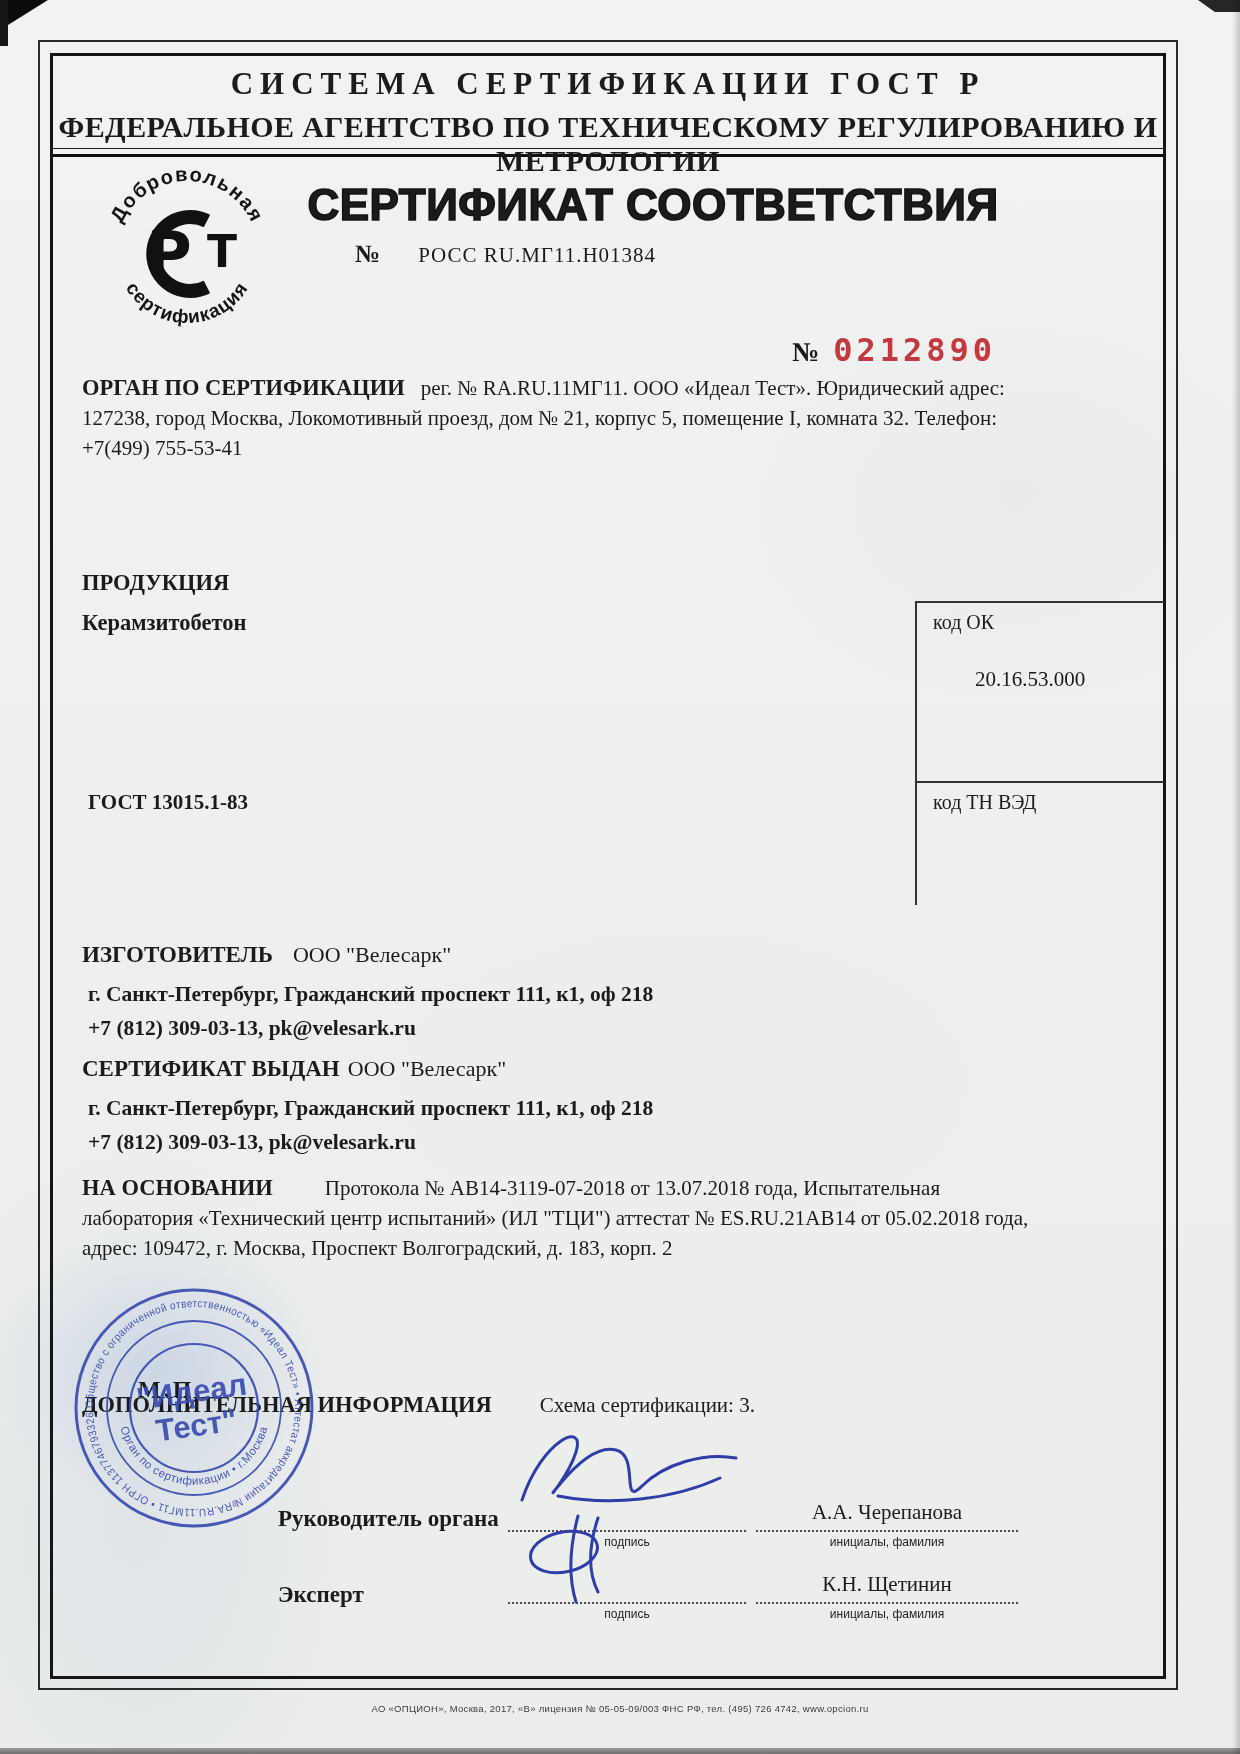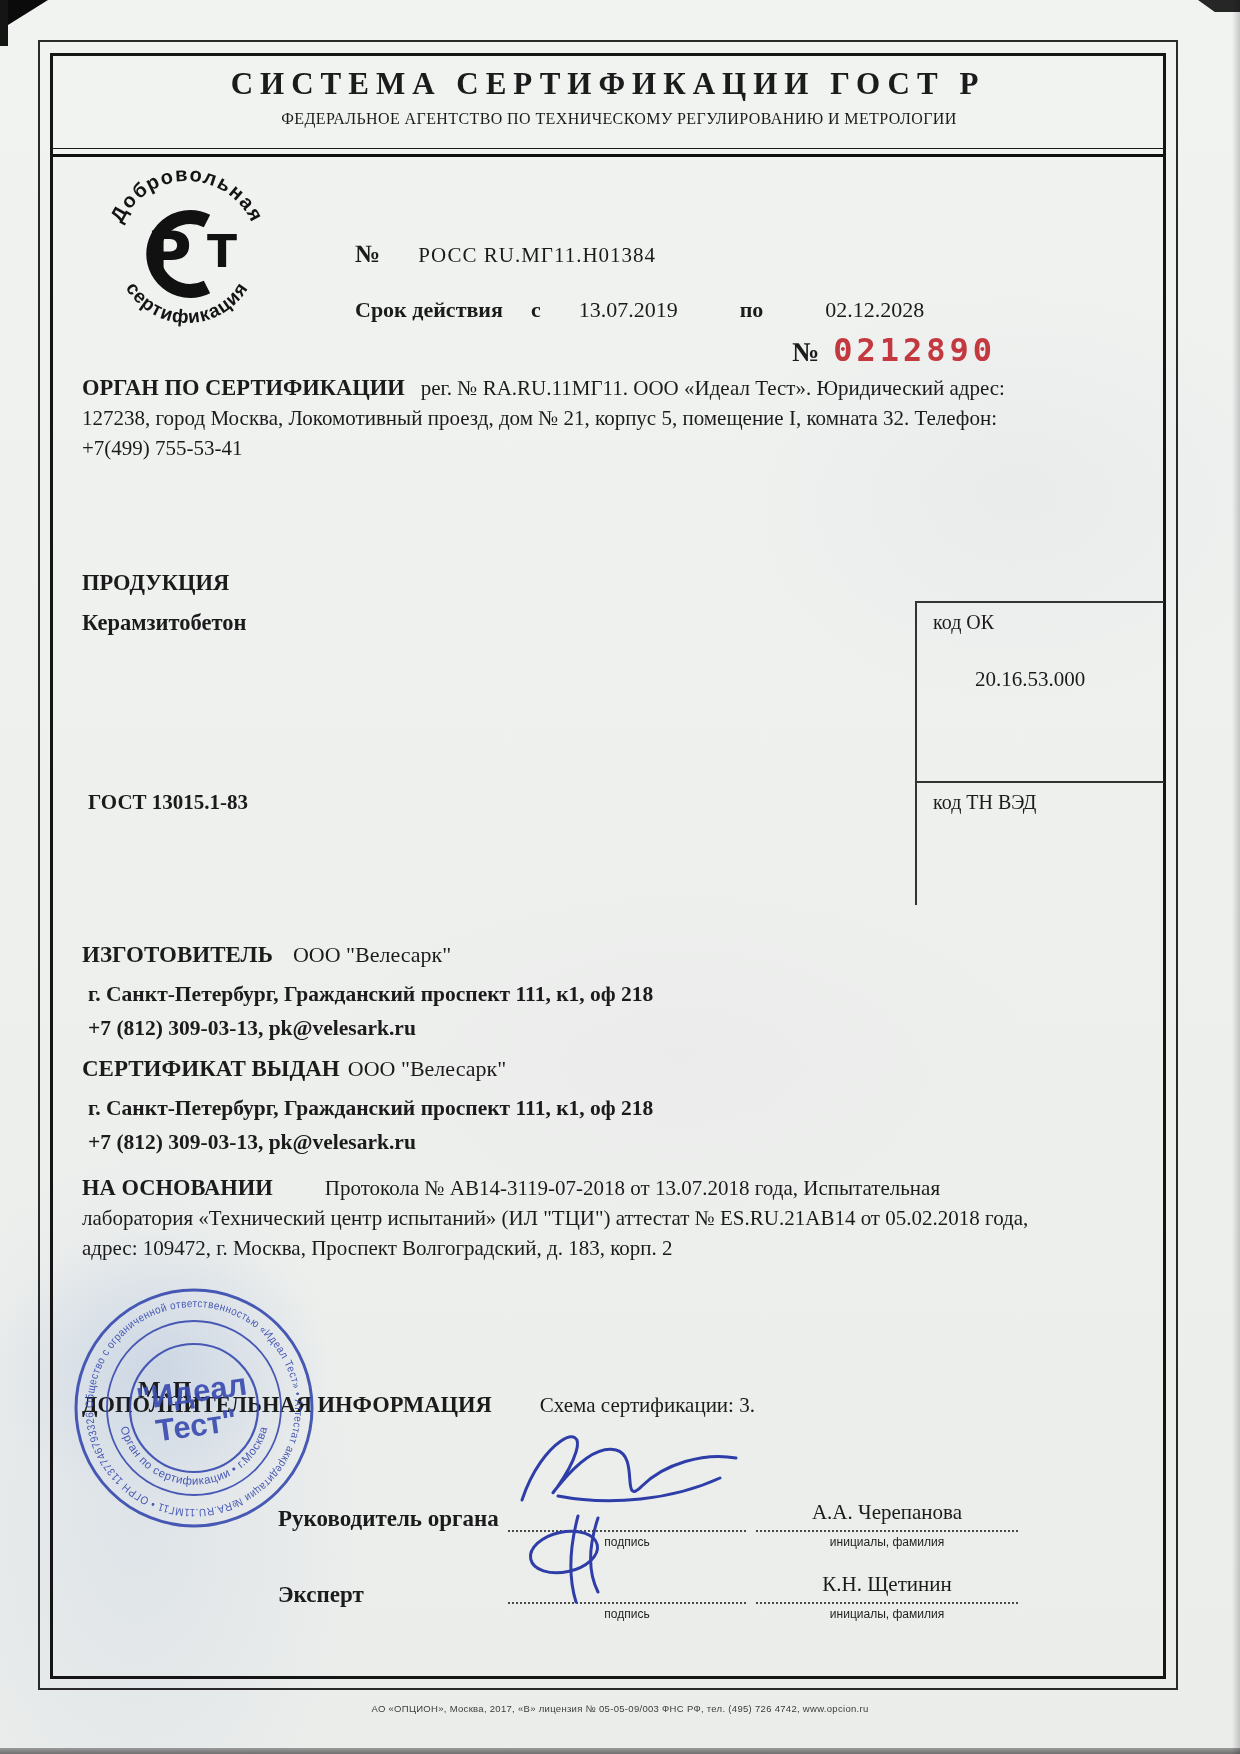--- a/index.html
+++ b/index.html
@@ -14,21 +14,21 @@
       radial-gradient(ellipse 500px 260px at 55% 60%, rgba(210,200,210,.10), transparent 70%),
       linear-gradient(#f1f3f1,#ebedeb);
   }
   .abs{position:absolute;}
   
   .frame-a{left:38px; top:40px; width:1136px; height:1646px; border:2px solid #2a2a2a;}
   .frame-b{left:50px; top:53px; width:1110px; height:1620px; border:3px solid #151515;}
   .hdr-sep{left:53px; top:148px; width:1110px; height:5px; border-top:1px solid #1a1a1a; border-bottom:3px solid #101010;}
   
   .hdr-system{left:60px; top:66px; width:1096px; text-align:center; font-size:31px; font-weight:bold; letter-spacing:7px;}
-  .hdr-agency{left:67px; top:110px; width:1104px; text-align:center; font-size:16px; font-weight:normal; letter-spacing:.4px;}
+  .hdr-agency{left:56px; top:110px; width:1104px; text-align:center; font-size:30px; font-weight:bold; letter-spacing:.4px;}
   
   .doc-title{left:283px; top:180px; width:740px; text-align:center; font-family:"Liberation Sans",sans-serif;
              font-size:44px; font-weight:bold; letter-spacing:.5px; -webkit-text-stroke:1.6px #141414;}
   .certno-row{left:355px; top:240px; font-size:21px;}
   .certno-row .no{font-size:25px; font-weight:bold; margin-right:38px;}
   .certno-row .val{letter-spacing:1px;}
   .validity{left:355px; top:297px; font-size:22px;}
   .validity .b{font-weight:bold;}
   .validity .w1{margin-left:28px; font-weight:bold;}
   .validity .d1{margin-left:38px;}
@@ -123,28 +123,26 @@
       </text>
       <text font-family="Liberation Sans,sans-serif" font-size="19" font-weight="bold" fill="#141414" letter-spacing="1">
         <textPath href="#arcBot" startOffset="50%" text-anchor="middle">сертификация</textPath>
       </text>
       <path d="M 104,53 A 37,37 0 1 0 104,119" fill="none" stroke="#111" stroke-width="14"></path>
       <text x="66" y="108" text-anchor="middle" font-family="DejaVu Sans,sans-serif" font-size="62" font-weight="bold" fill="#111">Р</text>
       <text x="119" y="99" text-anchor="middle" font-family="DejaVu Sans,sans-serif" font-size="44" font-weight="bold" fill="#111">Т</text>
     </svg>
   </div>
 
+  <div class="abs doc-title">СЕРТИФИКАТ СООТВЕТСТВИЯ</div>
 
   <div class="abs certno-row">
     <span class="no">№</span><span class="val">РОСС RU.МГ11.Н01384</span>
   </div>
 
-  <div class="abs validity">
-    <span class="b">Срок действия</span><span class="w1">с</span><span class="d1">13.07.2019</span><span class="w2">по</span><span class="d2">02.12.2028</span>
-  </div>
 
   <div class="abs blankno">
     <span class="no">№</span><span class="val" style="color:#c4393f;">0212890</span>
   </div>
 
   <p class="abs para organ-p">
     <b class="lbl">ОРГАН ПО СЕРТИФИКАЦИИ</b><span>рег. № RA.RU.11МГ11. ООО «Идеал Тест». Юридический адрес: 127238, город Москва, Локомотивный проезд, дом № 21, корпус 5, помещение I, комната 32. Телефон: +7(499) 755-53-41</span>
   </p>
 
   <div class="abs sec-label product-lbl">ПРОДУКЦИЯ</div>

